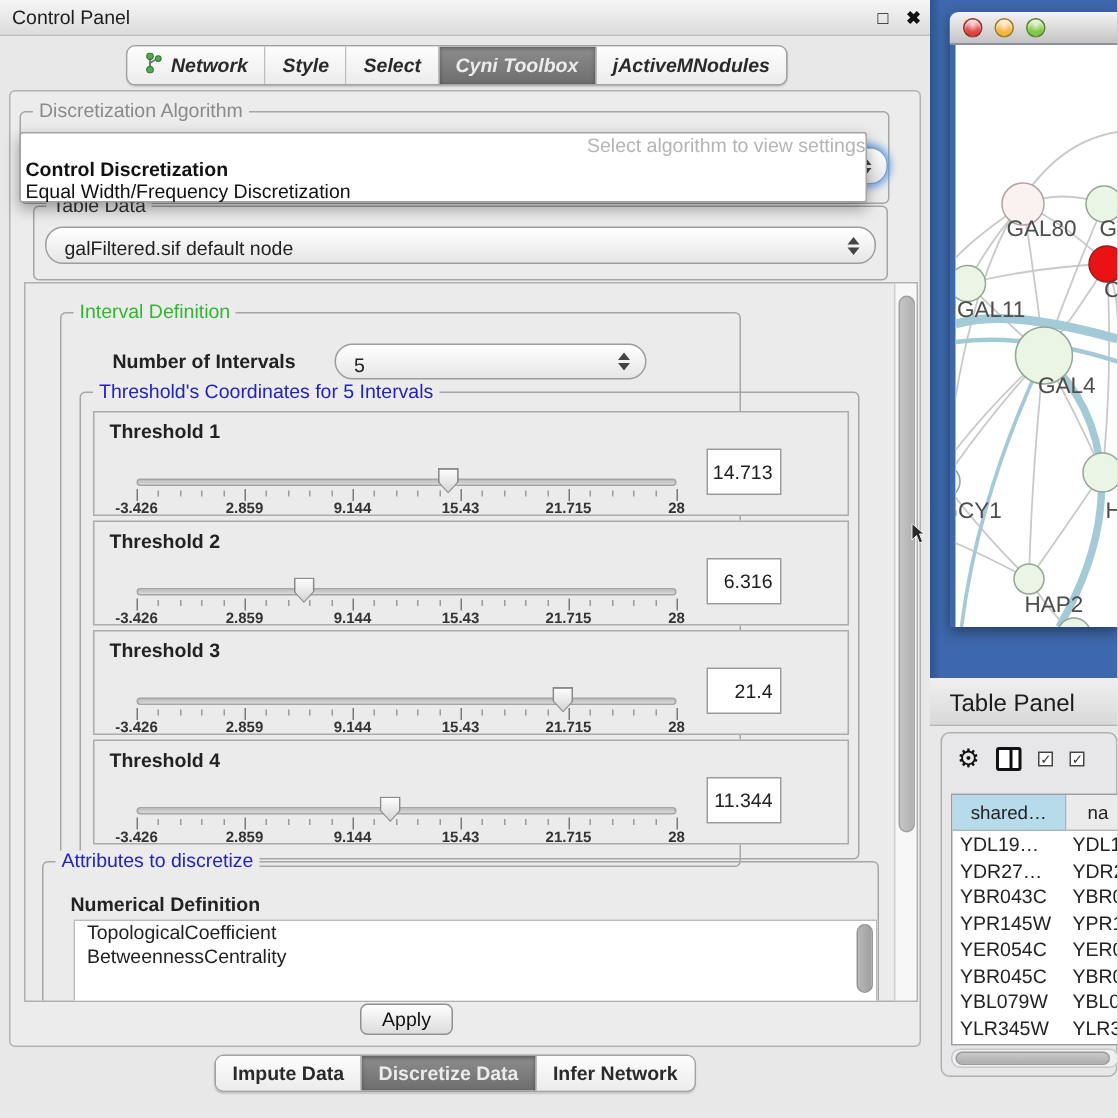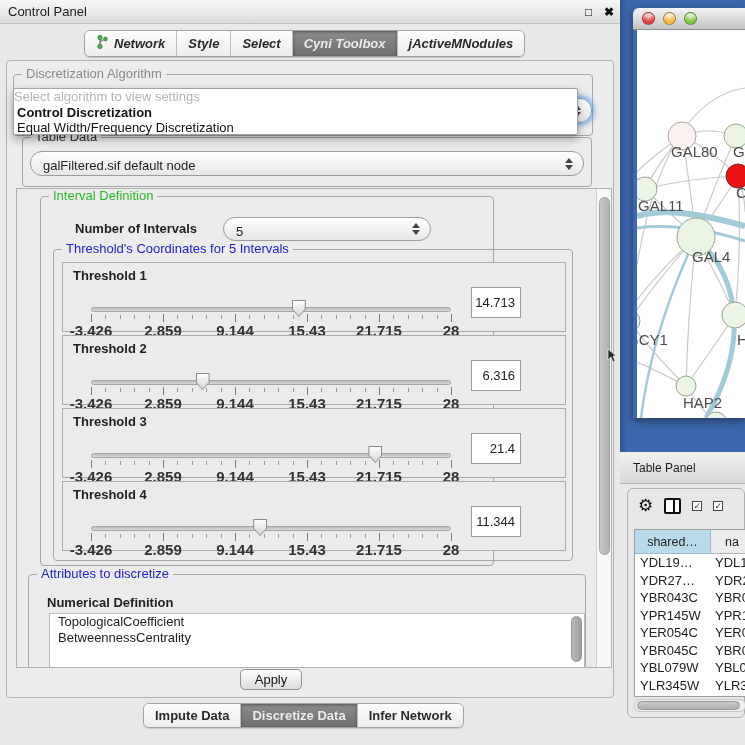--- a/index.html
+++ b/index.html
@@ -48,59 +48,59 @@
   .combo .arrows .up   { border-bottom:5px solid #444; }
   .combo .arrows .down { border-top:5px solid #444; }
 
   #algo-group { left:13px; top:74px; width:580px; height:62px; }
   #algo-combo { left:22px; top:98px; width:570px; height:25px;
     box-shadow:0 0 5px 2px rgba(95,155,225,.85); border-color:#6f9fd8; }
 
   #algo-popup { left:13px; top:88px; width:565px; height:47px; background:#fff;
     border:1px solid #a3a3a3; border-radius:2px; box-shadow:0 4px 10px rgba(0,0,0,.35);
     z-index:30; }
-  #popup-placeholder { display:block; text-align:left; color:#b4b4b4;
+  #popup-placeholder { display:block; text-align:right; color:#b4b4b4;
     font-size:13px; line-height:16px; }
   .popup-item { display:block; padding-left:3px; font-size:13px; line-height:15px;
     color:#111; white-space:nowrap; }
   .popup-item.bold { font-weight:bold; }
 
   #tabledata-group { left:22px; top:137px; width:570px; height:50px; }
   #tabledata-combo { left:30px; top:151px; width:554px; height:25px; }
 
   #viewport { left:16px; top:188px; width:596px; height:480px;
     border:1px solid #b0b0b0; background:#ebebeb; overflow:hidden; }
   #main-scrollbar { left:579px; top:0; width:15px; height:478px; background:#f7f7f7;
     border-left:1px solid #cfcfcf; }
   #main-scroll-thumb { left:2px; top:8px; width:11px; height:358px;
     background:linear-gradient(90deg,#c6c6c6,#b0b0b0); border:1px solid #a0a0a0;
     border-radius:6px; }
 
-  #interval-group { left:23px; top:7px; width:454px; height:370px; }
+  #interval-group { left:23px; top:19px; width:454px; height:370px; }
   #noi-label { left:34px; top:24px; font-size:13px; font-weight:bold; }
   #noi-combo { left:182px; top:20px; width:208px; height:24px; }
   #thresholds-group { left:12px; top:52px; width:520px; height:312px; }
 
   .th-panel { position:absolute; left:8px; width:504px; height:70px;
     border:1px solid #ababab; background:#ebebeb; }
   .th-title { position:absolute; left:10px; top:5px; font-size:13px; font-weight:bold; }
   .th-track { position:absolute; left:28px; top:44px; width:360px; height:5px;
     background:linear-gradient(#bdbdbd,#dadada); border:1px solid #a5a5a5;
     border-radius:3px; }
   .th-thumb { position:absolute; top:37px; width:14px; height:17px;
     clip-path:polygon(0 0,100% 0,100% 55%,50% 100%,0 55%);
     background:#8a8a8a; }
   .th-thumb i { position:absolute; left:1px; top:1px; right:1px; bottom:1px;
     clip-path:polygon(0 0,100% 0,100% 55%,50% 100%,0 55%);
     background:linear-gradient(#fdfdfd,#d5d5d5); display:block; }
   .th-ticks { position:absolute; left:28px; top:51px; width:360px; height:10px; }
   .tick { position:absolute; top:0; width:1px; background:#7a7a7a; }
   .tick.minor { height:4px; top:1px; background:#9a9a9a; }
   .tick.major { height:8px; }
-  .tick-label { position:absolute; top:59px; font-size:15px; font-weight:bold;
+  .tick-label { position:absolute; top:59px; font-size:10px; font-weight:bold;
     color:#333; transform:translateX(-50%); white-space:nowrap; }
   .th-value { position:absolute; left:408px; top:24px; width:50px; height:31px;
     background:#fff; border:1px solid #9a9a9a; font-size:13px; display:flex;
     align-items:center; justify-content:flex-end; padding-right:5px; }
 
   #attr-group { left:11px; top:385px; width:558px; height:96px; }
   #attr-subtitle { left:18px; top:20px; font-size:13px; font-weight:bold; position:absolute; }
   #attr-list { position:absolute; left:20px; top:38px; width:536px; height:60px;
     background:#fff; border:1px solid #bbb; font-size:13px; overflow:hidden; }
   .attr-item { padding:1px 0 1px 8px; line-height:14px; white-space:nowrap; }
@@ -121,21 +121,21 @@
   #net-titlebar { left:0; top:0; width:112px; height:22px;
     background:linear-gradient(#f4f4f4,#c3c3c3); border-bottom:1px solid #8f8f8f;
     border-radius:6px 0 0 0; display:flex; align-items:center; padding-left:9px; gap:8px; }
   .traffic { width:13px; height:13px; border-radius:50%; border:1px solid rgba(0,0,0,.35);
     box-shadow:inset 0 2px 2px rgba(255,255,255,.7); }
   #net-canvas { left:4px; top:22px; width:108px; height:388px; background:#fff;
     overflow:hidden; }
 
   #table-band { left:620px; top:452px; width:125px; height:32px;
     background:linear-gradient(#f0f0f0,#d8d8d8); border-bottom:1px solid #b5b5b5; }
-  #table-band-title { left:13px; top:9px; font-size:12px; color:#1c1c1c; }
+  #table-band-title { left:13px; top:9px; font-size:16px; color:#1c1c1c; }
 
   #table-container { left:627px; top:488px; width:118px; height:230px;
     background:#e7e7ea; border:1px solid #b0b0b0; border-radius:6px; }
   #tp-toolbar { position:absolute; left:10px; top:8px; display:flex; align-items:center; gap:11px; }
   #gear-ic { font-size:17px; color:#111; line-height:17px; }
   #col-ic { width:17px; height:16px; border:2px solid #111; border-radius:2px;
     background:#fff; position:relative; }
   #col-ic::after { content:""; position:absolute; left:50%; top:0; bottom:0;
     width:2px; background:#111; }
   .cb-ic { width:10px; height:10px; border:1.5px solid #444; background:#fff;

